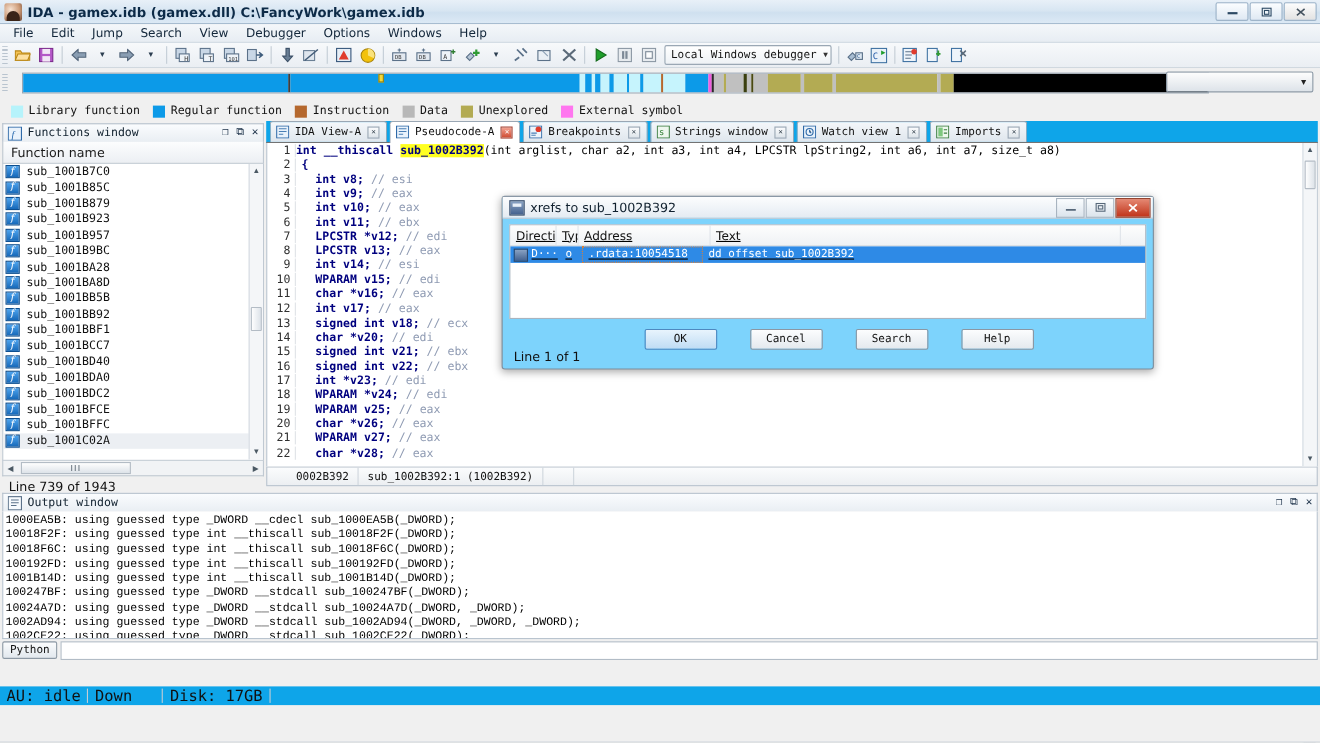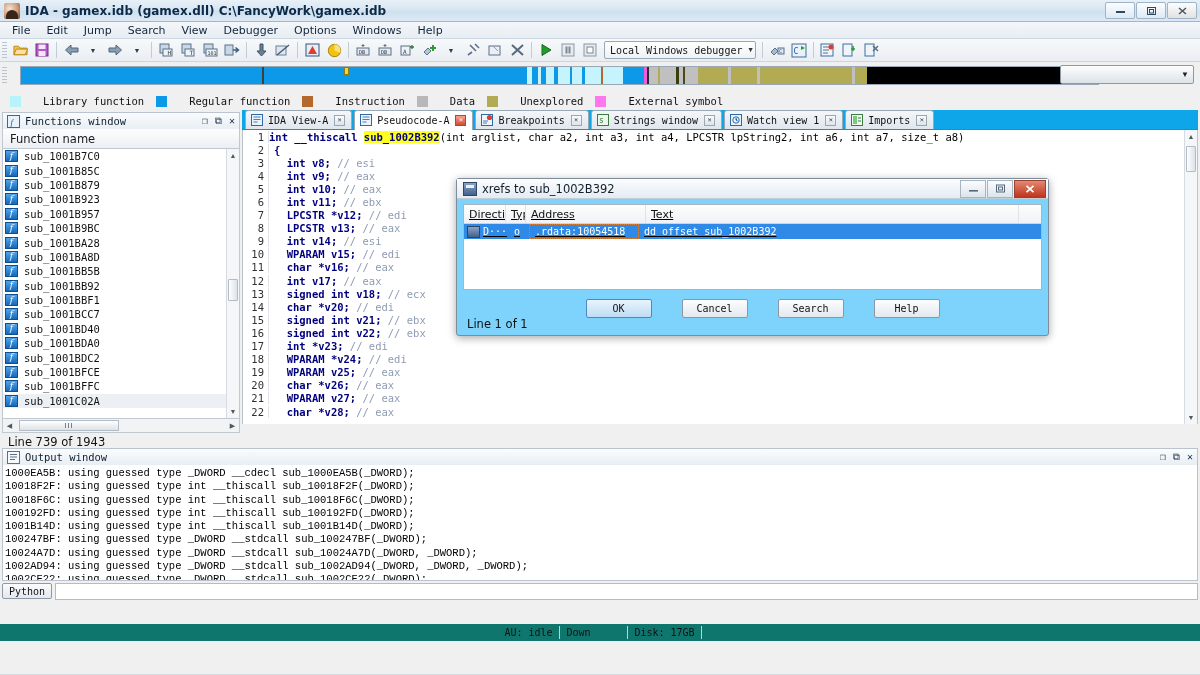--- a/index.html
+++ b/index.html
@@ -105,21 +105,21 @@
   }
   .nav-combo .arr{ font-size:8px; color:#222; }
   .nav-grip{ width:5px; height:17px; margin:0 3px 0 2px;
     background:repeating-linear-gradient(to bottom,#b9c4cf 0,#b9c4cf 1px,transparent 1px,transparent 3px);}
 
   
   .legend{
     position:absolute; left:0; top:92px; width:1200px; height:18px;
     display:flex; align-items:center; padding-left:10px; background:#f0f0f0;
   }
-  .legend .item{ display:flex; align-items:flex-end; margin-right:12px;gap:17px; }
+  .legend .item{ display:flex; align-items:flex-end; margin-right:12px; }
   .legend .sw{ width:11px; height:11px; margin-right:5px; border:0; }
   .legend .lbl{ font-family:"DejaVu Sans Mono", monospace; font-size:10.5px; color:#111; }
 
   
   .dockwin{ position:absolute; background:#f0f0f0; }
   .dock-title{
     height:17px; display:flex; align-items:center;
     background:linear-gradient(to bottom,#fafcfe,#e9eef3);
     border:1px solid #b9c4cf; border-bottom:none;
     font-family:"DejaVu Sans Mono", monospace; font-size:10.5px; color:#10202e;
@@ -240,22 +240,22 @@
     display:flex; align-items:center;
   }
   .py-input{
     flex:1; height:17px; margin-left:3px; background:#fff;
     border:1px solid #b2bcc6;
   }
 
   
   .statusbar{
     position:absolute; left:0; top:624px; width:1200px; height:17px;
-    background:#0f766e; display:flex; align-items:center;
-    font-family:"DejaVu Sans Mono", monospace; font-size:10px; color:#111;justify-content:center;
+    background:#0ea5e9; display:flex; align-items:center;
+    font-family:"DejaVu Sans Mono", monospace; font-size:14px; color:#111;
   }
   .statusbar .cell{ padding:0 6px; height:13px; display:flex; align-items:center;
     border-right:1px solid #c6cdd4; }
 
   
   #xrefs-dialog{
     position:absolute; left:456px; top:178px; width:593px; height:158px;
     background:#7dd3fc; border:1px solid #7d8d9c; border-radius:3px;
     box-shadow:0 2px 8px rgba(0,0,0,.35);
   }
@@ -825,20 +825,25 @@
         <div class="code-line"><span class="ln">19</span><span><span class="kw">  WPARAM v25; </span><span class="cmt">// eax</span></span></div>
         <div class="code-line"><span class="ln">20</span><span><span class="kw">  char *v26; </span><span class="cmt">// eax</span></span></div>
         <div class="code-line"><span class="ln">21</span><span><span class="kw">  WPARAM v27; </span><span class="cmt">// eax</span></span></div>
         <div class="code-line"><span class="ln">22</span><span><span class="kw">  char *v28; </span><span class="cmt">// eax</span></span></div>
         <div class="vscroll" style="right:0;top:0;height:100%;">
         <div class="arrow">▲</div>
         <div class="thumb" style="top:16px;height:26px;"></div>
         <div class="arrow bot">▼</div>
       </div>
     </div>
+    <div class="code-status">
+      <div class="cell first">0002B392</div>
+      <div class="cell">sub_1002B392:1  (1002B392)</div>
+      <div class="cell" style="width:28px;"></div>
+    </div>
   </div>
 
   <div id="xrefs-dialog">
     <div class="xr-title">
       <span class="xico"></span>
       <span class="xname">xrefs to sub_1002B392</span>
       <span class="xr-wbtns">
         <span class="xr-wbtn">
           <svg width="11" height="8" viewBox="0 0 11 8">
               <rect x="1" y="5" width="9" height="1.6" fill="#57687a"></rect>

